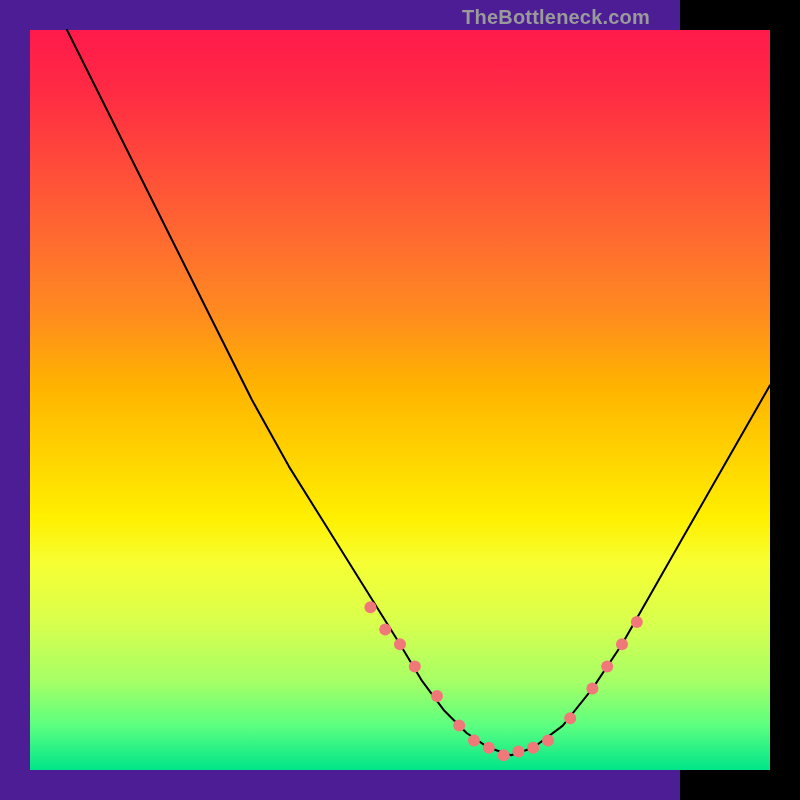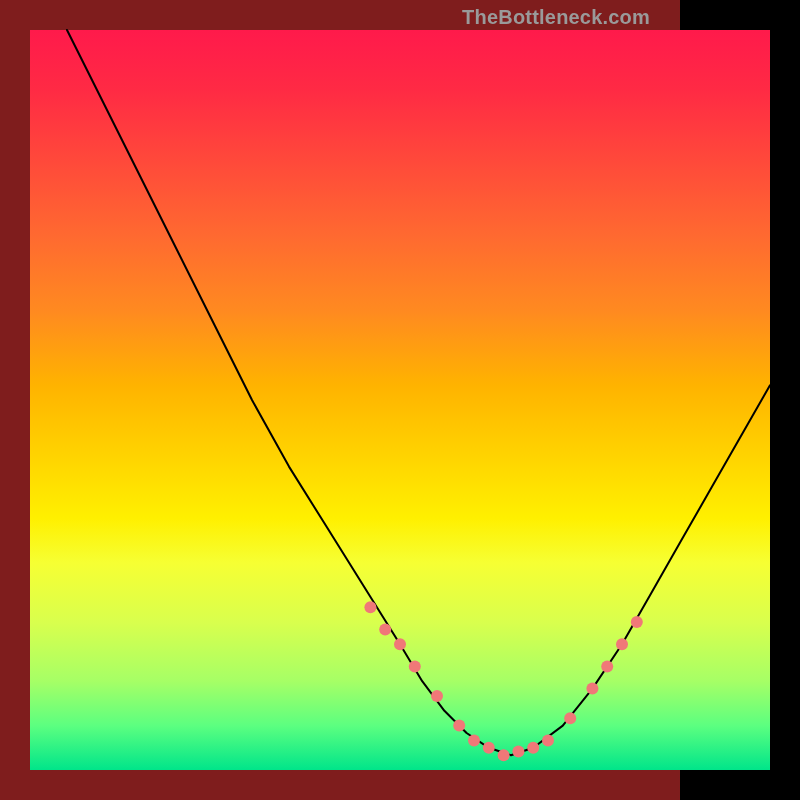--- a/index.html
+++ b/index.html
@@ -8,21 +8,21 @@
     width: 800px;
     height: 800px;
     background: #000;
     overflow: hidden;
     font-family: Arial, Helvetica, sans-serif;
   }
   .stage {
     position: relative;
     width: 680px;
     height: 800px;
-    background: #7f1d1d;
+    background: #4c1d95;
   }
   .plot-area {
     position: absolute;
     left: 30px;
     top: 30px;
     width: 740px;
     height: 740px;
     
     background: linear-gradient(
       to bottom,

